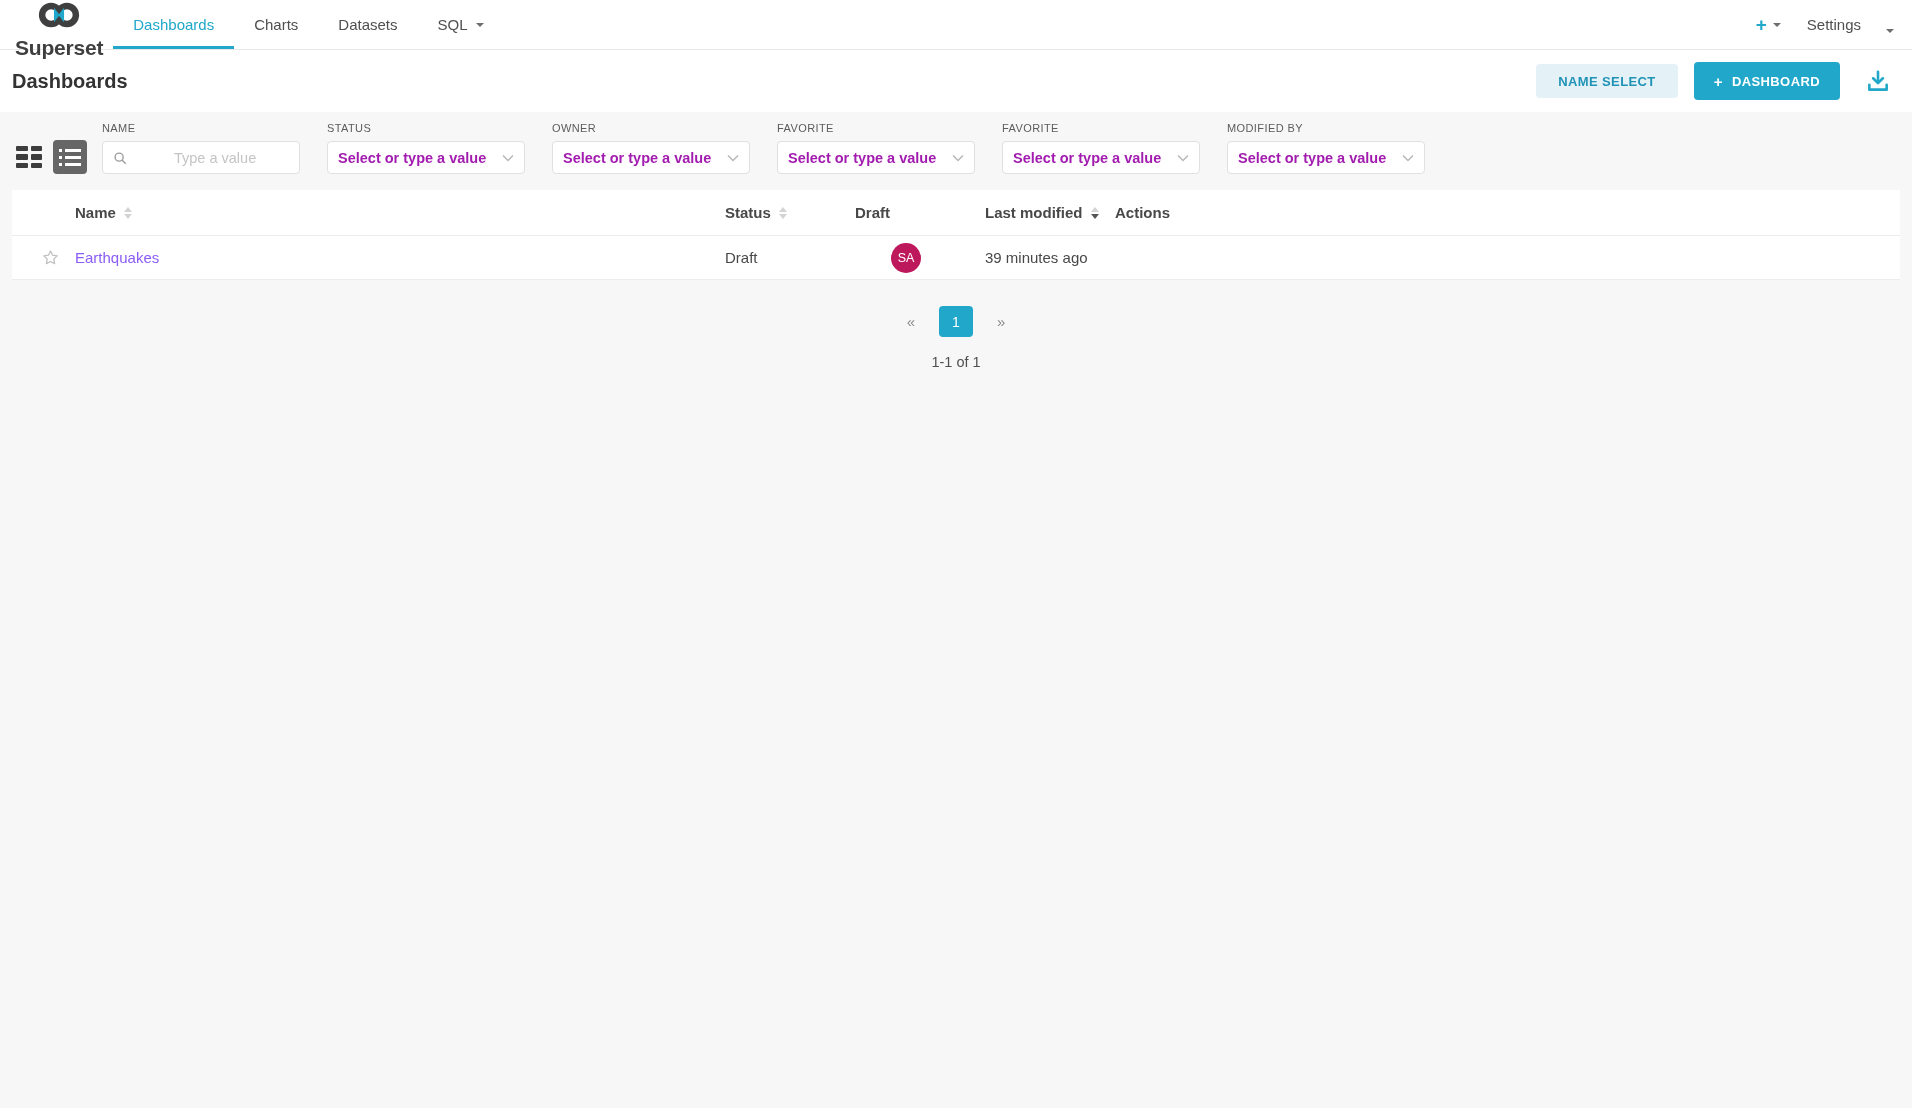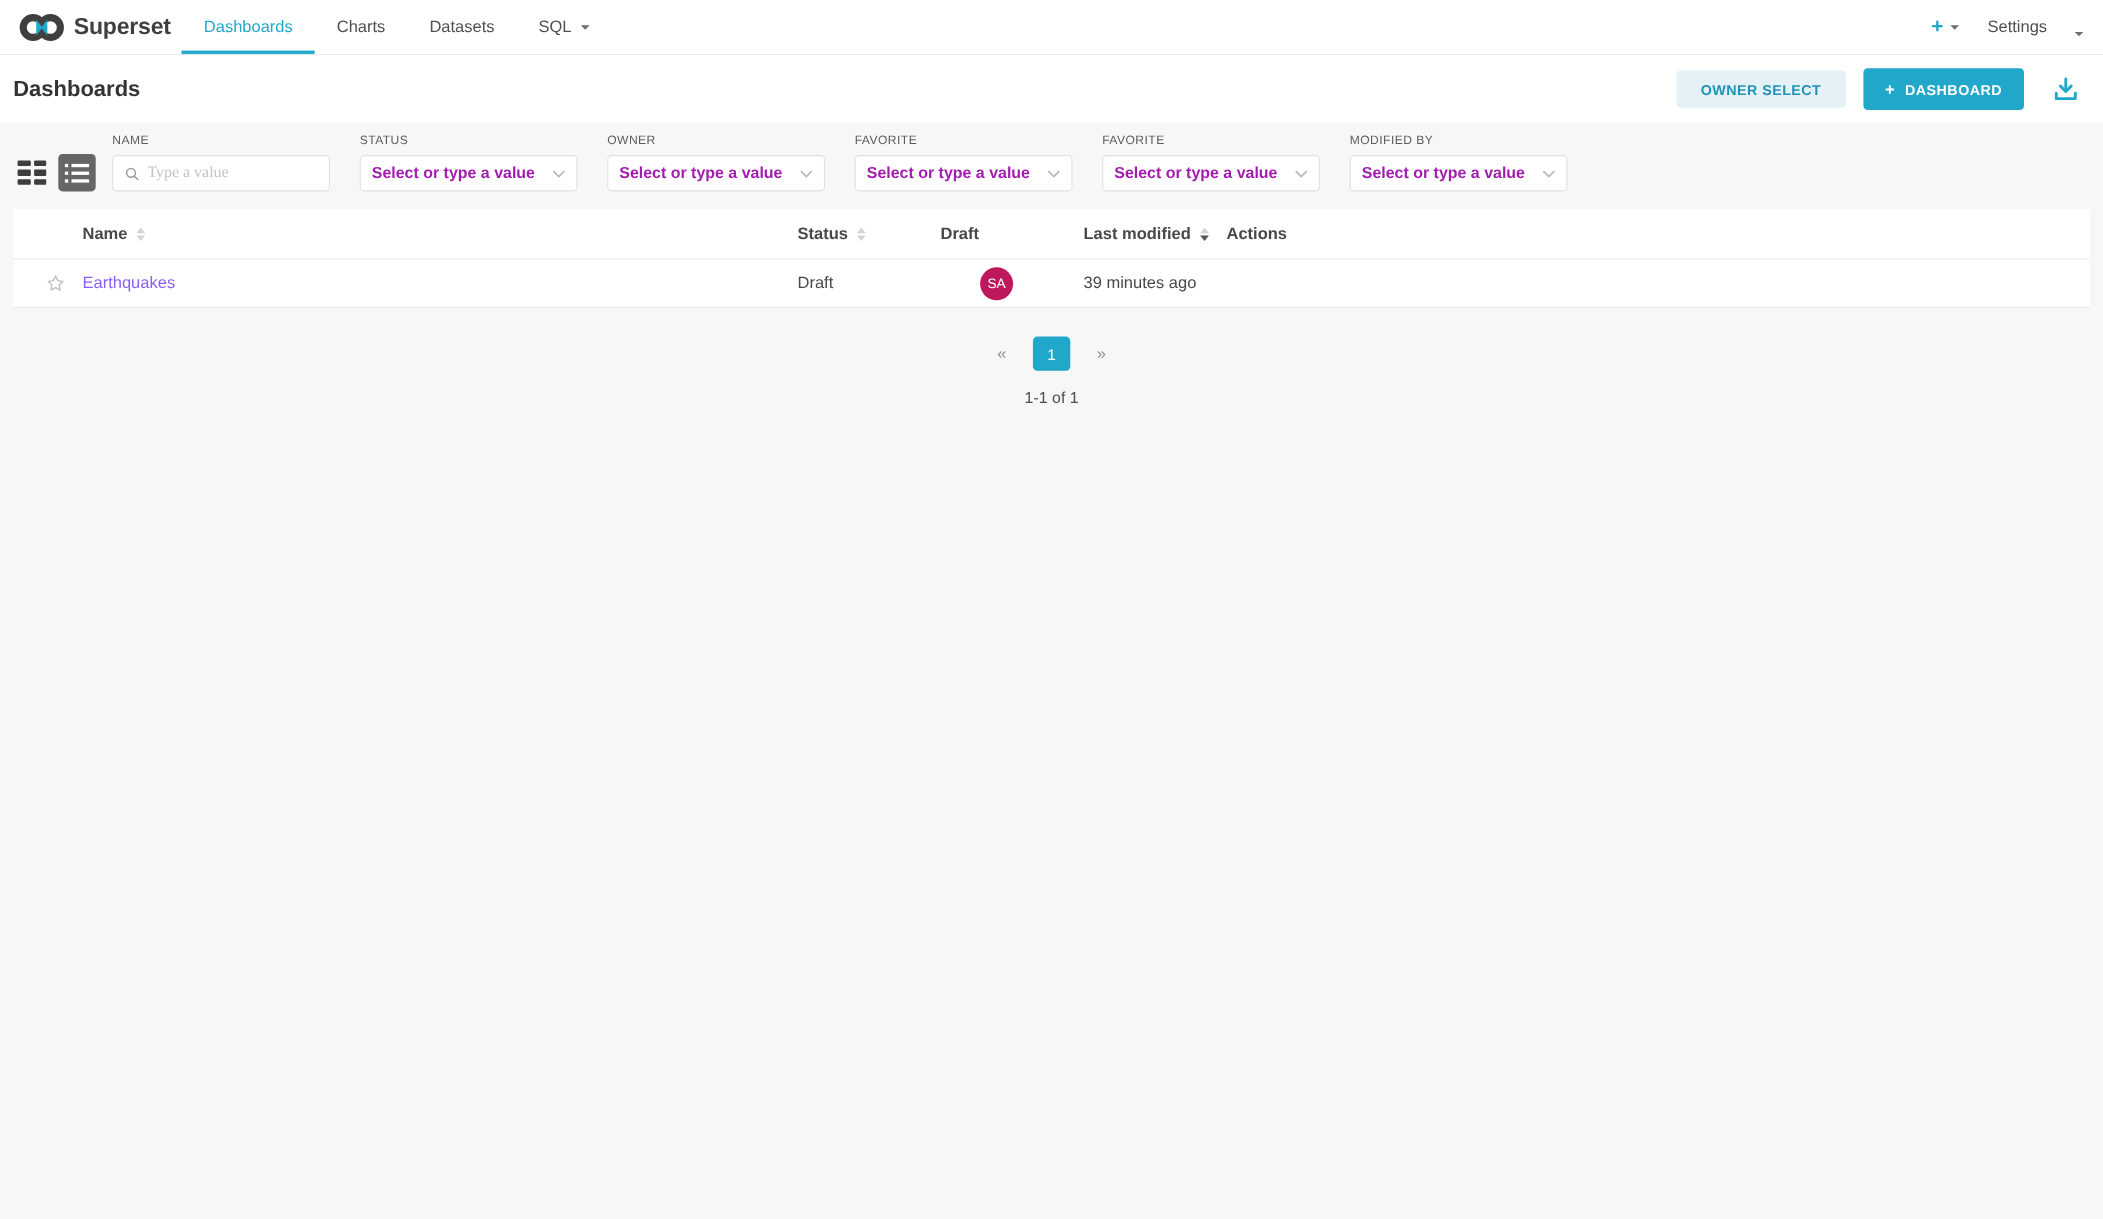--- a/index.html
+++ b/index.html
@@ -8,21 +8,21 @@
     font-family: "Liberation Sans", "DejaVu Sans", sans-serif;
     background: #f7f7f7;
     color: #484848;
   }
 
   
   .navbar {
     height: 50px; background: #fff; border-bottom: 1px solid #e8e8e8;
     display: flex; align-items: stretch; padding-left: 15px;
   }
-  .logo { display: flex; align-items: center; gap: 6px; margin-right: 10px; cursor: pointer; }
+  .logo { display: flex; align-items: center; gap: 6px; margin-right: 10px; cursor: pointer; flex-direction: column; }
   .logo-text { font-size: 21px; font-weight: bold; color: #3f3f3f; letter-spacing: -0.2px; }
   .nav-items { display: flex; align-items: stretch; }
   .nav-item {
     display: flex; align-items: center; padding: 0 20px; font-size: 15px;
     color: #4f4f4f; cursor: pointer; border-bottom: 3px solid transparent; padding-top: 3px;
   }
   .nav-item.active { color: #20a7c9; border-bottom-color: #20a7c9; }
   .nav-right { margin-left: auto; display: flex; align-items: center; gap: 26px; padding-right: 18px; }
   .nav-plus { display: flex; align-items: center; gap: 6px; cursor: pointer; }
   .nav-plus-glyph { color: #20a7c9; font-size: 19px; font-weight: bold; line-height: 1; }
@@ -63,21 +63,21 @@
   .list-toggle .row { display: flex; align-items: center; gap: 3px; }
   .list-toggle .dot { width: 3px; height: 3px; background: #fff; }
   .list-toggle .line { height: 3px; background: #fff; flex: 1; }
   .filter-group { display: flex; flex-direction: column; margin-right: 27px; }
   .filter-label { font-size: 11px; color: #5c5c5c; letter-spacing: 0.4px; margin-bottom: 7px; font-weight: normal; }
   .filter-control {
     width: 198px; height: 33px; background: #fff; border: 1px solid #e0e0e0; border-radius: 4px;
     display: flex; align-items: center; padding: 0 10px; font-size: 14.5px;
   }
   .filter-control input {
-    border: none; outline: none; width: 100%; font-size: 14.5px; font-family: Liberation Serif, serif; color: #484848; background: transparent;
+    border: none; outline: none; width: 100%; font-size: 14.5px; font-family: Liberation Sans, sans-serif; color: #484848; background: transparent; margin-left: 40px;
   }
   .filter-control input::placeholder { color: #c4c4c4; }
   .select-placeholder { color: #a21caf; flex: 1; white-space: nowrap; overflow: hidden; font-weight: bold; }
   .search-icon { margin-right: 7px; display: flex; flex: none; }
   .chevron-icon { display: flex; flex: none; margin-left: 6px; }
 
   
   .table-card { background: #fff; margin: 0 12px; }
   .t-row {
     display: grid; grid-template-columns: 63px 650px 130px 130px 130px 1fr;
@@ -147,21 +147,21 @@
     <div class="nav-settings">
       <span>Settings</span>
       <span class="caret small"></span>
     </div>
   </div>
 </header>
 
 <section class="page-header">
   <h1 class="page-title">Dashboards</h1>
   <div class="header-actions">
-    <button class="btn btn-bulk">OWNER SELECT</button>
+    <button class="btn btn-bulk">NAME SELECT</button>
     <button class="btn btn-primary">
       <span class="plus">+</span>
       <span>DASHBOARD</span>
     </button>
     <button class="export-btn">
       <span style="display:flex;">
         <svg width="28" height="26" viewBox="0 0 24 24" fill="none" stroke="#20a7c9" stroke-width="2.4" stroke-linecap="round" stroke-linejoin="round">
           <path d="M12 3.5v10"></path>
           <path d="M7.5 9.5l4.5 4.5 4.5-4.5"></path>
           <path d="M4 15.5v4.5h16v-4.5"></path>

